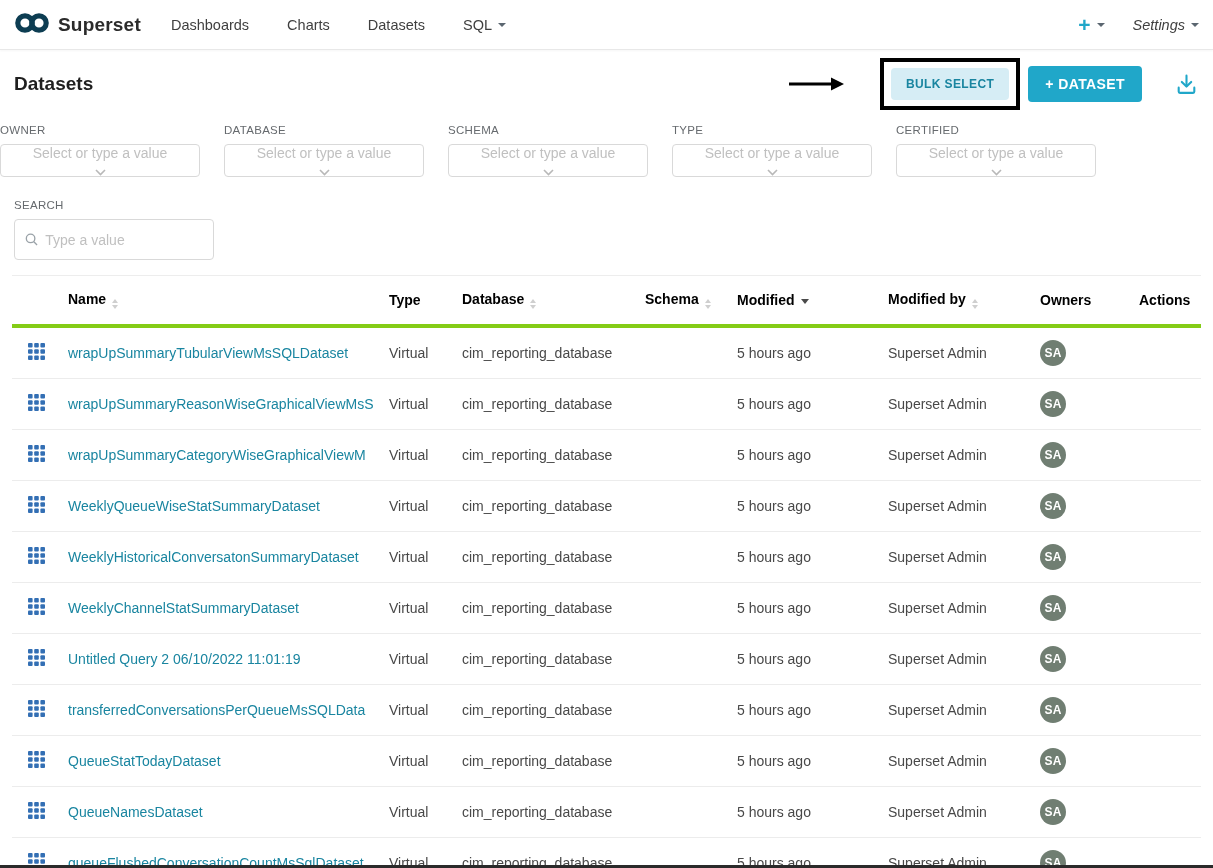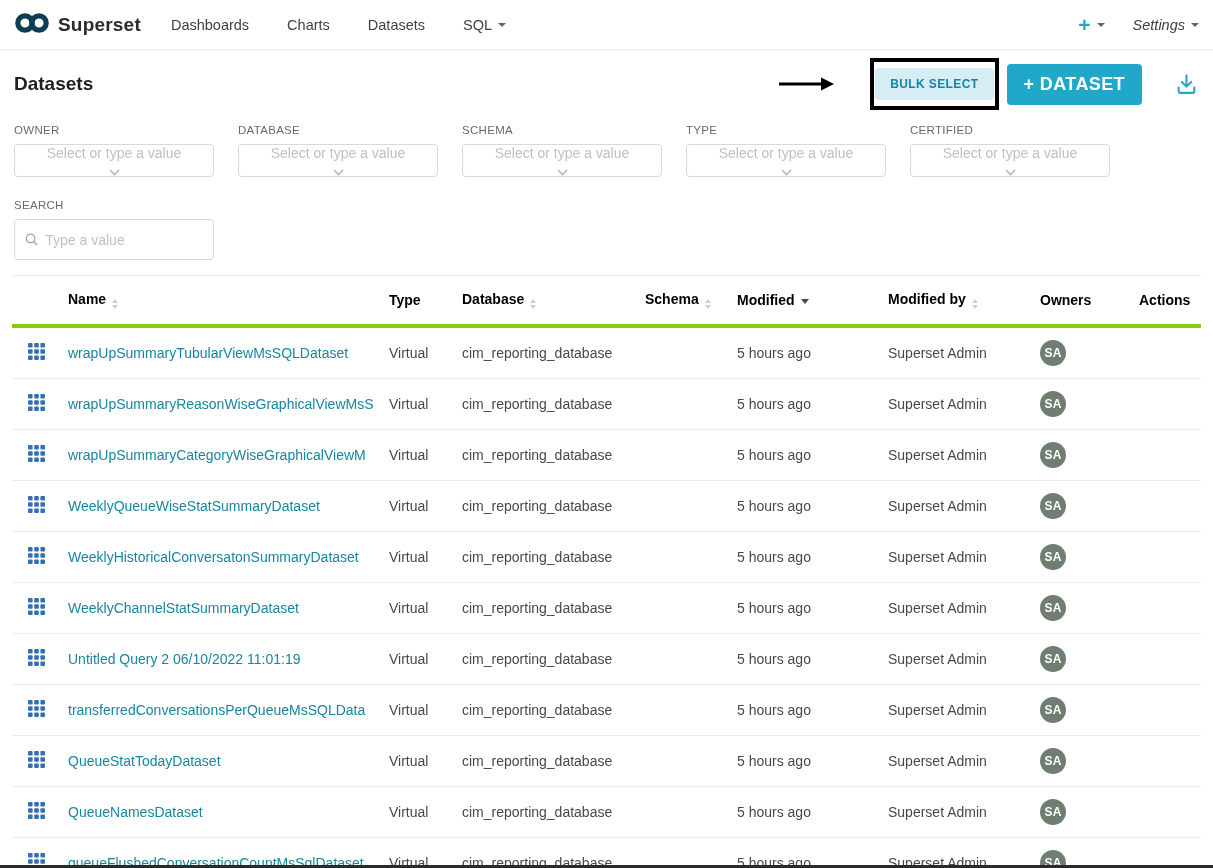--- a/index.html
+++ b/index.html
@@ -36,37 +36,37 @@
   .nav-settings { display: flex; align-items: center; font-size: 14.5px; color: #3f3f3f; cursor: pointer; font-style: italic; }
 
   
   .page-header {
     display: flex; justify-content: space-between; align-items: center;
     padding: 8px 14px 8px; min-height: 62px;
   }
   .page-title { font-size: 19px; font-weight: 700; color: #1f1f1f; }
   .header-actions { display: flex; align-items: center; }
   .annotation-arrow { margin-right: 5px; display: block; }
-  .annotation-box { border: 4px solid #000; padding: 6px 1px; margin-right: 8px; display: flex; margin-left: 30px; }
+  .annotation-box { border: 4px solid #000; padding: 6px 7px; margin-right: 8px; display: flex; margin-left: 30px; }
   .bulk-btn {
     background: #d6edf5; color: #1985a0; border: none; border-radius: 4px;
     font-family: "Liberation Sans", sans-serif;
     font-size: 12px; font-weight: 700; letter-spacing: .4px;
     padding: 9px 15px; cursor: pointer;
   }
   .add-btn {
     background: #20a7c9; color: #fff; border: none; border-radius: 4px;
     font-family: "Liberation Sans", sans-serif;
-    font-size: 18px; font-weight: 700; letter-spacing: .4px;
+    font-size: 14px; font-weight: 700; letter-spacing: .4px;
     padding: 10px 17px; cursor: pointer;
   }
   .download-btn { margin-left: 32px; background: none; border: none; cursor: pointer; display: flex; align-items: center; }
 
   
-  .filters-row { display: flex; gap: 24px; padding: 6px 14px 0; }
+  .filters-row { display: flex; gap: 24px; padding: 6px 0 0; }
   .filter { width: 200px; }
   .filter-label {
     font-size: 11.5px; color: #666a6e; margin-bottom: 8px; letter-spacing: .3px;
   }
   .filter-select {
     height: 33px; border: 1px solid #d9d9d9; border-radius: 4px; background: #fff;
     display: flex; align-items: center; justify-content: space-between;
     padding: 0 10px; cursor: pointer; flex-direction: column;
   }
   .placeholder { color: #c0c0c0; font-size: 14px; }

